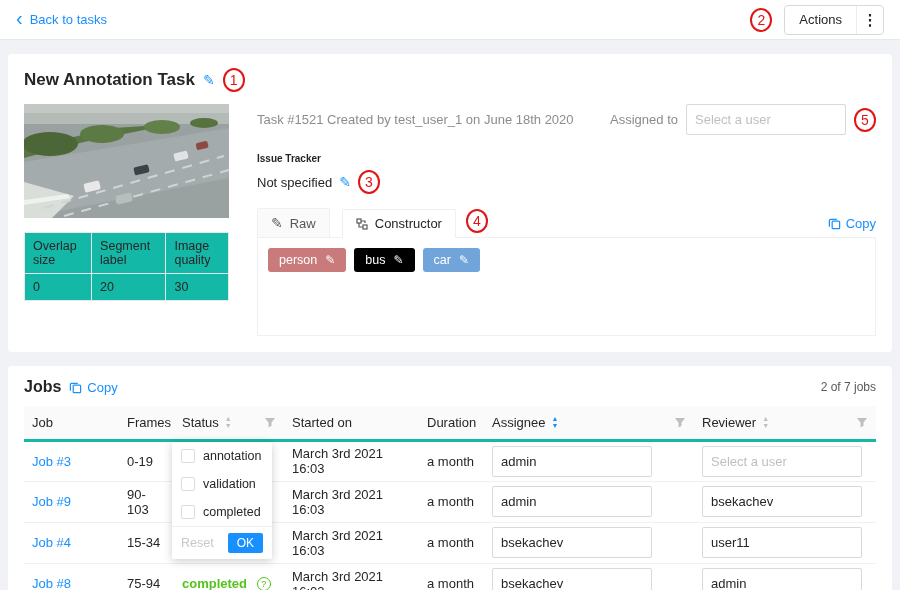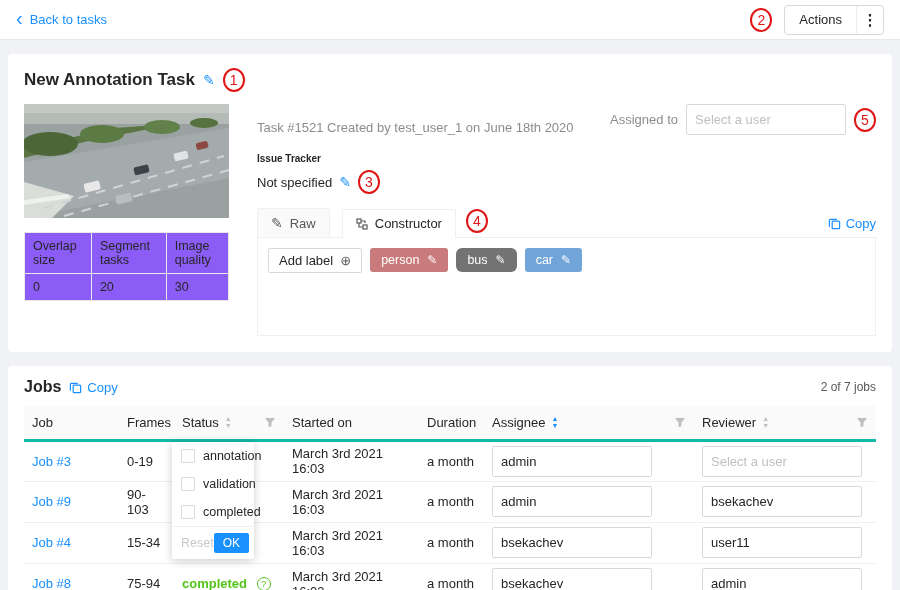--- a/index.html
+++ b/index.html
@@ -35,23 +35,23 @@
   
   .card { background: #fff; margin: 14px 8px 0; border-radius: 4px; }
   .task-card { padding: 14px 16px 16px; }
   .task-title-row { display: flex; align-items: center; gap: 8px; }
   .task-title-row h1 { font-size: 17px; font-weight: 700; color: #262626; }
   .edit-ic { color: #1890ff; font-size: 14px; cursor: pointer; }
   .task-body { display: flex; gap: 28px; margin-top: 12px; }
   .task-left { width: 205px; flex: 0 0 auto; }
   .thumb { width: 205px; height: 114px; overflow: hidden; background: #9aa2a2; }
   .params { margin-top: 14px; border-collapse: collapse; width: 205px; font-size: 12.5px; }
-  .params th, .params td { border: 1px solid #e8e8e8; padding: 6px 8px; text-align: left; font-weight: 400; color: #262626; background: #8b5cf6; }
+  .params th, .params td { border: 1px solid #e8e8e8; padding: 6px 8px; text-align: left; font-weight: 400; color: #262626; background: #14b8a6; }
   .task-right { flex: 1; min-width: 0; }
-  .meta-row { display: flex; justify-content: space-between; align-items: flex-end; }
+  .meta-row { display: flex; justify-content: space-between; align-items: center; }
   .meta { color: #8c8c8c; }
   .assigned { display: flex; align-items: center; gap: 8px; }
   .assigned-label { color: #8c8c8c; }
   .ant-input {
     height: 31px; border: 1px solid #d9d9d9; border-radius: 2px; padding: 0 8px;
     font: inherit; color: #262626; width: 160px; background: #fff;
   }
   .ant-input::placeholder { color: #bfbfbf; }
   .issue-label { font-weight: 700; margin-top: 18px; font-size: 10px; }
   .issue-row { margin-top: 6px; display: flex; align-items: center; gap: 7px; }
@@ -93,21 +93,21 @@
   .sorter { display: inline-flex; flex-direction: column; margin-left: 6px; }
   .sorter span { font-size: 7px; line-height: 7px; color: #bfbfbf; }
   .sorter .on { color: #1890ff; }
   .status-completed { color: #52c41a; font-weight: 700; }
   .qmark {
     display: inline-flex; align-items: center; justify-content: center; width: 14px; height: 14px;
     border: 1px solid #52c41a; border-radius: 50%; color: #52c41a; font-size: 9px; margin-left: 6px; vertical-align: middle;
   }
   
   .filter-dd {
-    position: absolute; left: 148px; top: 36px; width: 82px; background: #fff;
+    position: absolute; left: 148px; top: 36px; width: 100px; background: #fff;
     border-radius: 2px; box-shadow: 0 2px 10px rgba(0,0,0,0.2); z-index: 5; font-size: 12.5px;
   }
   .filter-dd .item { display: flex; align-items: center; gap: 8px; padding: 7px 9px; cursor: pointer; }
   .cb { width: 14px; height: 14px; border: 1px solid #dcdcdc; border-radius: 2px; background: #fff; flex: 0 0 auto; }
   .filter-dd .foot { border-top: 1px solid #f0f0f0; display: flex; align-items: center; justify-content: space-between; padding: 6px 9px; }
   .reset { color: #c8c8c8; cursor: default; background: none; border: none; font: inherit; font-size: 12.5px; }
   .okbtn { background: #1890ff; color: #fff; border: none; border-radius: 2px; font-size: 12px; padding: 3px 9px; cursor: pointer; font-family: inherit; }
 </style>
 </head>
 <body>
@@ -156,21 +156,21 @@
           <rect x="110" y="62" width="15" height="8" rx="2" fill="#3c4248" transform="rotate(-14 117 66)"></rect>
           <rect x="150" y="48" width="14" height="8" rx="2" fill="#dfe3e3" transform="rotate(-14 157 52)"></rect>
           <rect x="92" y="90" width="16" height="9" rx="2" fill="#b8bdbd" transform="rotate(-14 100 94)"></rect>
           <rect x="172" y="38" width="12" height="7" rx="2" fill="#8c4a42" transform="rotate(-14 178 41)"></rect>
         </svg>
       </div>
       <table class="params">
         <tbody>
             <tr>
           <th>Overlap size</th>
-          <th>Segment tasks</th>
+          <th>Segment label</th>
           <th>Image quality</th>
         </tr>
         <tr>
           <td>0</td>
           <td>20</td>
           <td>30</td>
         </tr>
       </tbody>
         </table>
     </div>
@@ -209,29 +209,25 @@
         <a class="copy-link">
           <svg width="13" height="13" viewBox="0 0 14 14" fill="none" stroke="#1890ff" stroke-width="1.3">
             <rect x="4.5" y="4.5" width="8" height="8" rx="1"></rect>
               <path d="M9.5 2.5h-7a1 1 0 0 0-1 1v7"></path>
           </svg>
           <span>Copy</span>
         </a>
       </div>
 
       <div class="tab-content">
-        <button class="add-label">
-          <span>Add label</span>
-          <span class="plus-ic">⊕</span>
-        </button>
         <button class="chip" style="background: rgb(201, 123, 123);">
           <span>person</span>
           <span class="edit-ic">✎</span>
         </button>
-        <button class="chip" style="background: #737373; border-radius: 6px;">
+        <button class="chip" style="background: #000000;">
           <span>bus</span>
           <span class="edit-ic">✎</span>
         </button>
         <button class="chip" style="background: rgb(113, 164, 216);">
           <span>car</span>
           <span class="edit-ic">✎</span>
         </button>
       </div>
     </div>
   </div>

